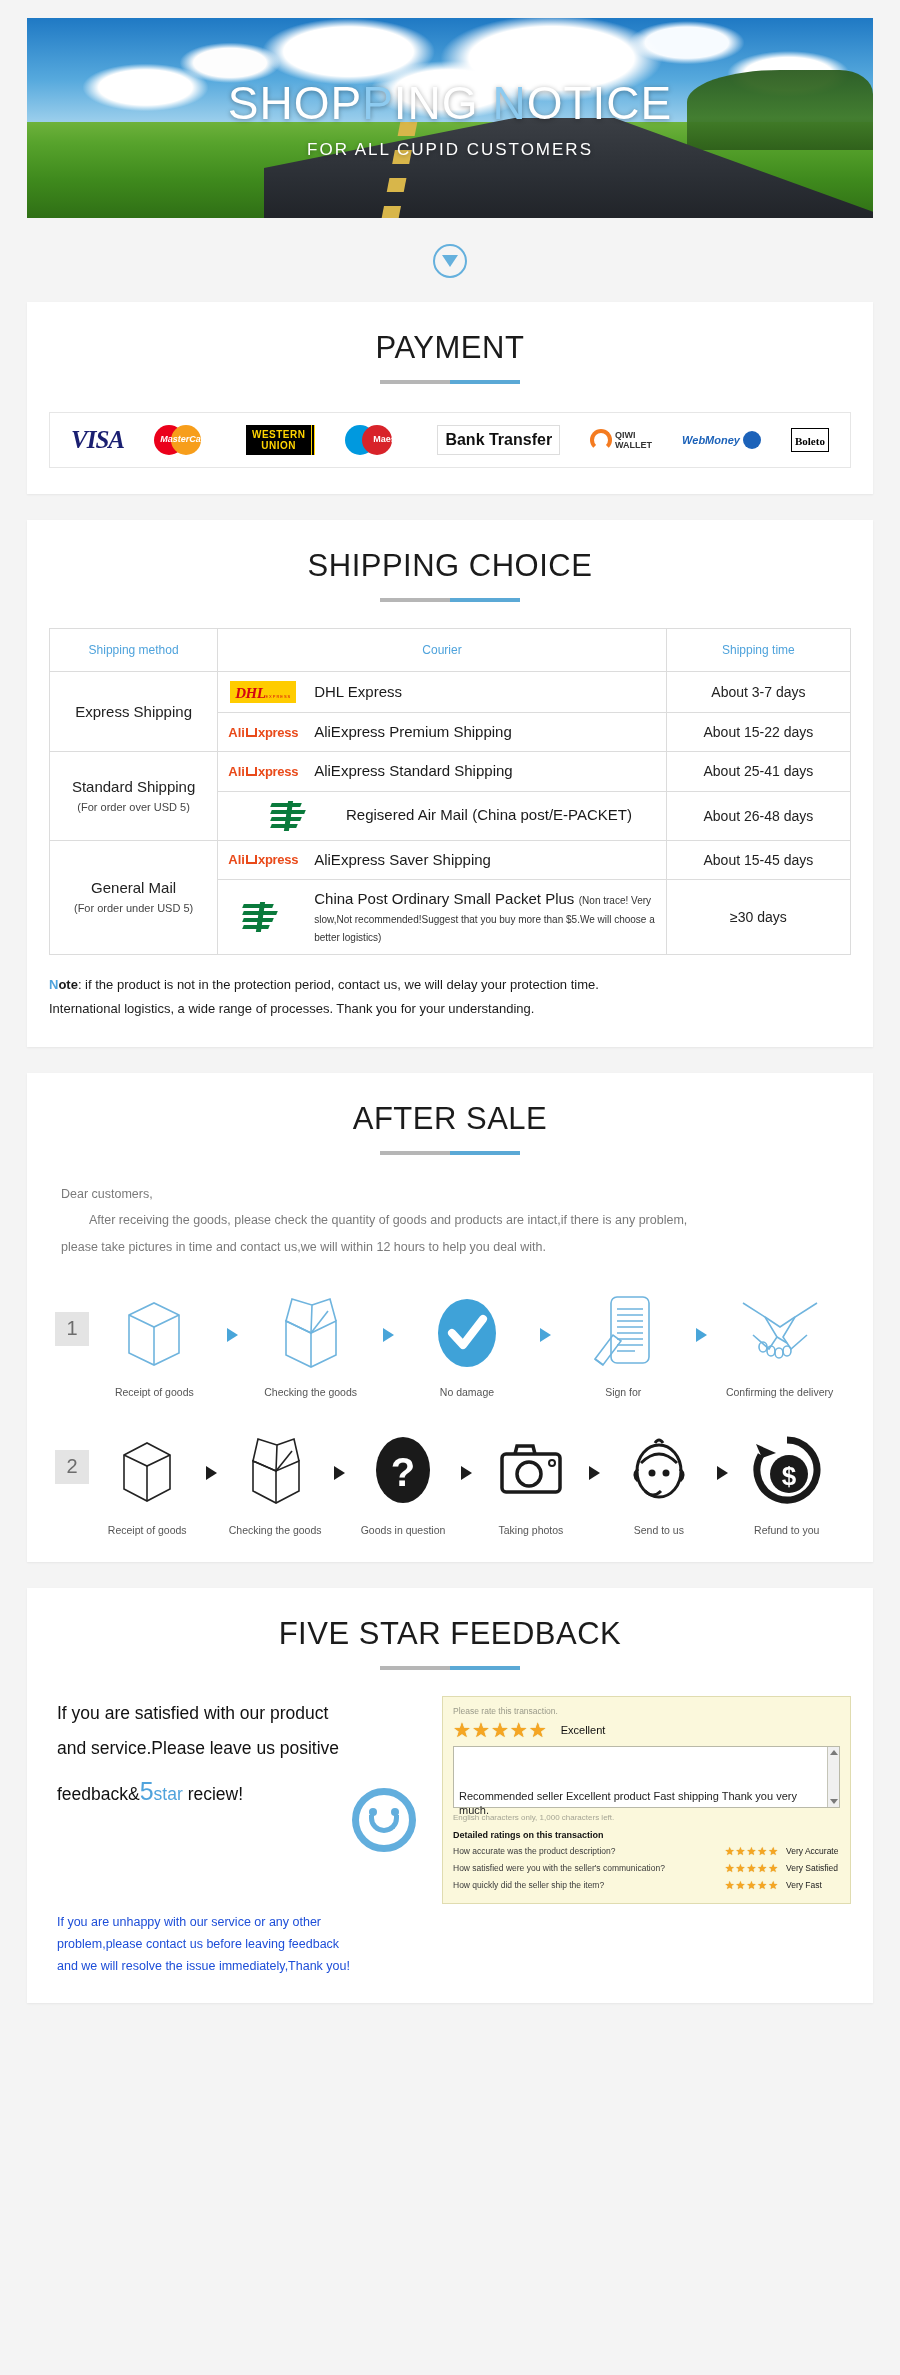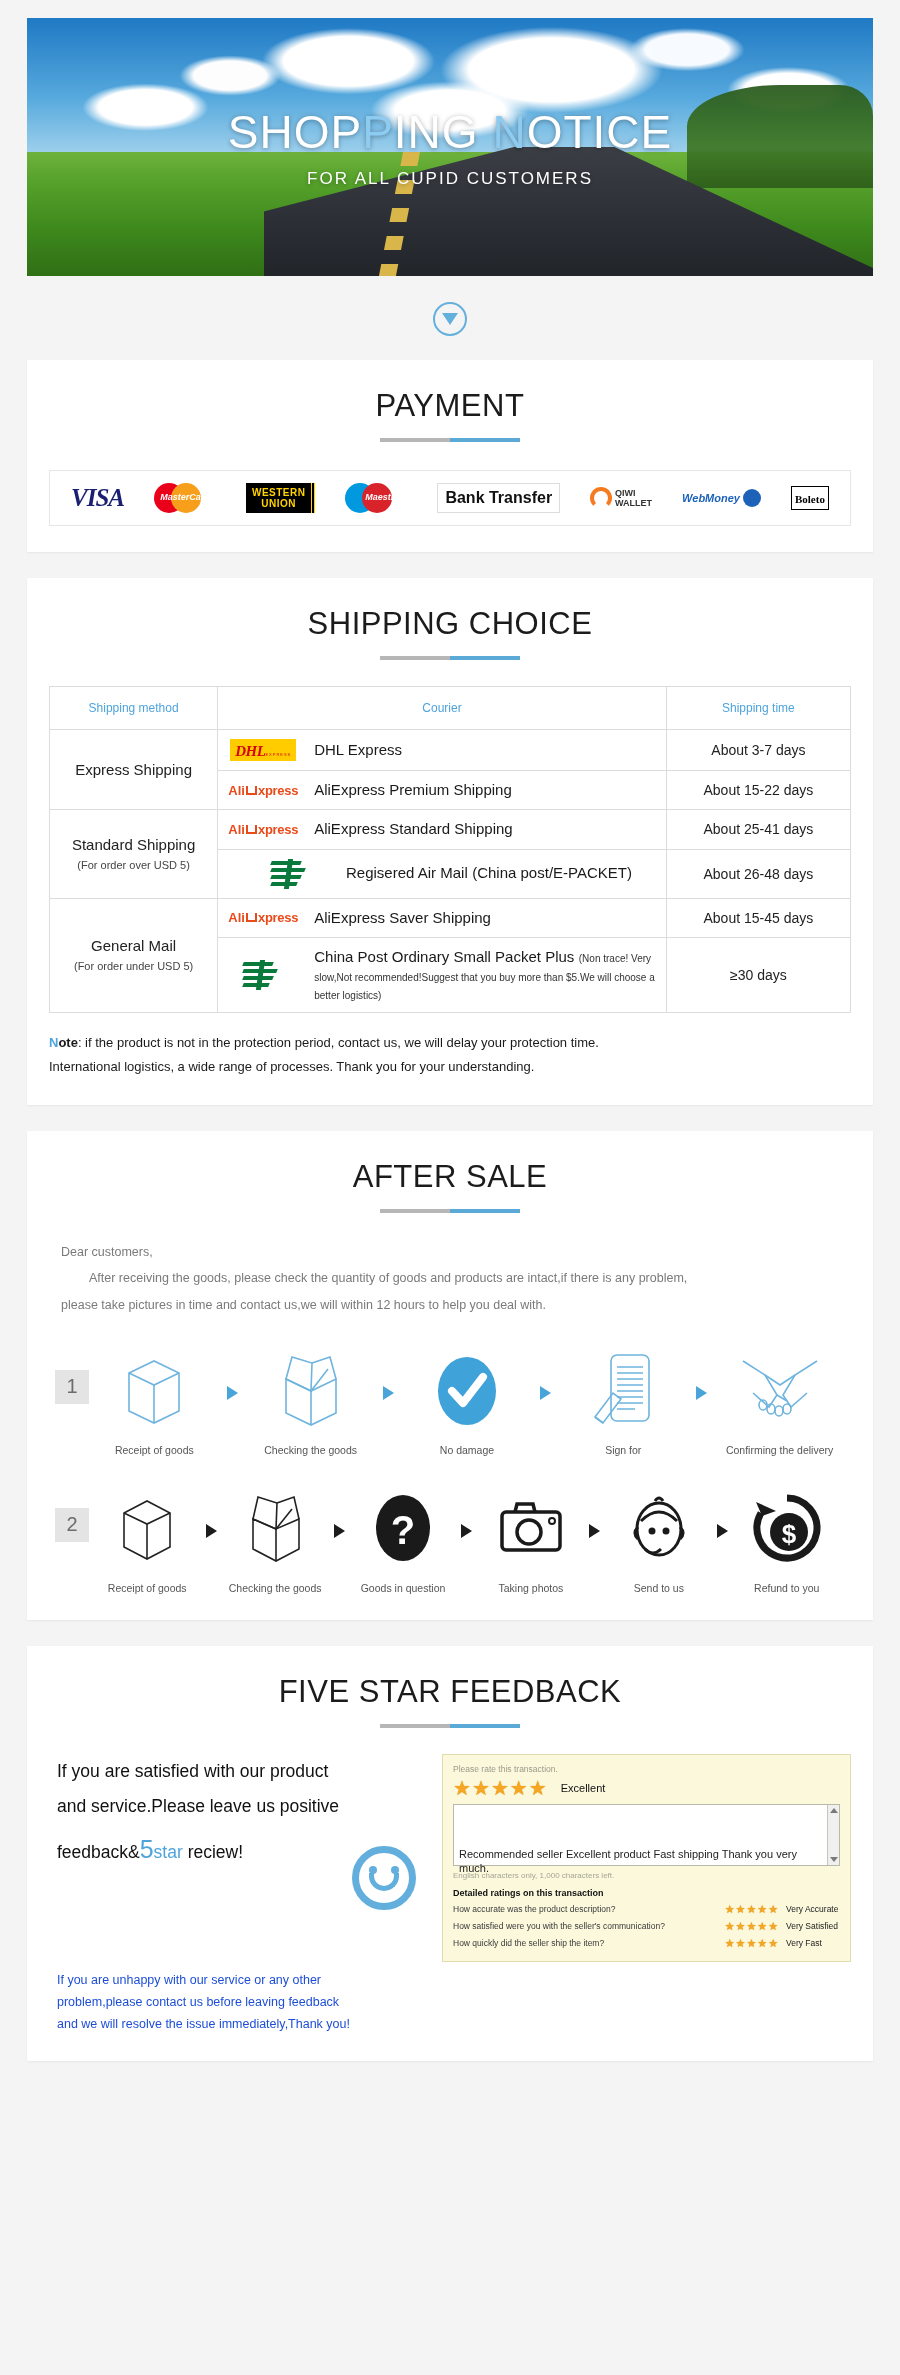--- a/index.html
+++ b/index.html
@@ -9,21 +9,21 @@
     font-family: "Liberation Sans", sans-serif;
     color: #333;
     -webkit-font-smoothing: antialiased;
   }
   .page { width: 900px; padding: 0 0 30px 0; }
 
   
   .banner {
     position: relative;
     margin: 18px 27px 0 27px;
-    height: 258px;
+    height: 200px;
     overflow: hidden;
     background: linear-gradient(to bottom, #2e86c8 0%, #5ab0e0 30%, #8fcbe8 46%, #b8dff0 52%, #6aa63a 56%, #4e9428 70%, #3d7d1e 100%);
   }
   .sky {
     position: absolute; left:0; top:0; width:100%; height:56%;
     background:
       radial-gradient(ellipse 90px 34px at 14% 62%, #ffffff 0%, #ffffff 52%, rgba(255,255,255,0) 70%),
       radial-gradient(ellipse 70px 28px at 24% 40%, #fdfdfd 0%, #fdfdfd 52%, rgba(255,255,255,0) 72%),
       radial-gradient(ellipse 120px 46px at 38% 30%, #ffffff 0%, #ffffff 54%, rgba(255,255,255,0) 72%),
       radial-gradient(ellipse 150px 58px at 62% 36%, #ffffff 0%, #ffffff 55%, rgba(255,255,255,0) 74%),
@@ -107,22 +107,22 @@
   .lg-mc .c2 { left:17px; background:#f79e1b; }
   .lg-mc .t { position:absolute; left:0; top:11px; width:100%; text-align:center;
               font-size:9px; font-weight:bold; color:#fff; font-style:italic; z-index:3; }
   .lg-wu { background:#000; color:#ffd400; font-weight:bold; font-size:10px;
            padding:4px 6px; line-height:11px; text-align:center; letter-spacing:.5px;
            border-right:4px double #ffd400; }
   .lg-maestro { position:relative; width:62px; height:34px; }
   .lg-maestro .c { position:absolute; top:2px; width:30px; height:30px; border-radius:50%; }
   .lg-maestro .c1 { left:0; background:#0099df; }
   .lg-maestro .c2 { left:17px; background:#d8232a; }
-  .lg-maestro .t { position:absolute; left:6px; top:11px; width:100%; text-align:center;
-                   font-size:9px; font-weight:bold; color:#fff; font-style:italic; z-index:3; }
+  .lg-maestro .t { position:absolute; left:14px; top:11px; width:100%; text-align:center;
+                   font-size:9px; font-weight:bold; color:#fff; z-index:3; }
   .lg-bank { border:1px solid #ddd; padding:5px 7px; font-weight:bold; font-size:16px; color:#111; }
   .lg-qiwi { display:flex; align-items:center; gap:3px; }
   .lg-qiwi .q { width:22px; height:22px; border:4px solid #f47b20; border-radius:50%;
                 border-bottom-color:transparent; }
   .lg-qiwi .qt { font-size:9px; font-weight:bold; color:#333; line-height:10px; }
   .lg-wm { display:flex; align-items:center; gap:3px; }
   .lg-wm .wt { font-size:11px; font-weight:bold; color:#1c62b9; font-style:italic; }
   .lg-wm .wd { width:18px; height:18px; border-radius:50%; background:#1c62b9; }
   .lg-boleto { border:1.5px solid #000; padding:2px 3px; text-align:center; }
   .lg-boleto .bars { height:11px; width:62px;

